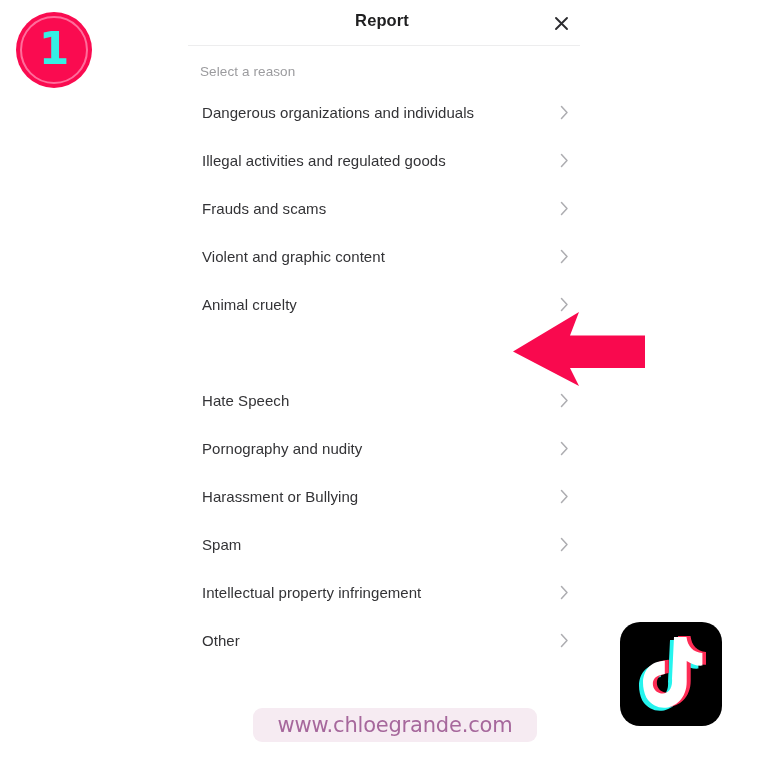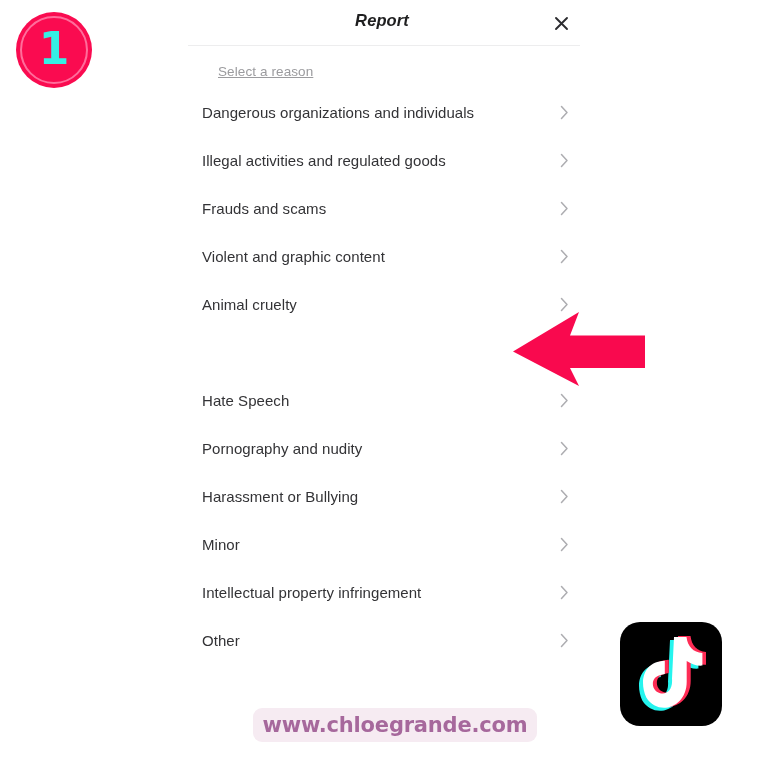--- a/index.html
+++ b/index.html
@@ -35,21 +35,20 @@
   #report-title {
     position: absolute;
     left: 0;
     right: 4px;
     top: 11px;
     text-align: center;
     font-size: 16.5px;
     font-weight: bold;
     color: #1f1f20;
     letter-spacing: 0.1px;
-    font-style: italic;
   }
 
   #close-button {
     position: absolute;
     right: 8px;
     top: 12px;
     width: 22px;
     height: 22px;
     display: flex;
     align-items: center;
@@ -62,26 +61,25 @@
     position: absolute;
     left: 0;
     top: 45px;
     width: 392px;
     height: 1px;
     background: #ededee;
   }
 
   #select-reason-label {
     position: absolute;
-    left: 30px;
+    left: 12px;
     top: 64px;
     font-size: 13.5px;
     color: #9b9b9e;
     letter-spacing: 0.1px;
-    text-decoration: underline;
   }
 
   
   #reason-list {
     position: absolute;
     left: 0;
     top: 88px;
     width: 392px;
   }
 
@@ -187,21 +185,21 @@
     height: 34px;
     background: #f6ebf2;
     border-radius: 9px;
     display: flex;
     align-items: center;
     justify-content: center;
   }
   #watermark-text {
     font-family: "DejaVu Sans", sans-serif;
     font-size: 21px;
-    font-weight: bold;
+    font-weight: normal;
     color: #a6689c;
     letter-spacing: -0.2px;
   }
 </style>
 </head>
 <body>
 
 <div id="report-panel">
 
   <div id="report-header">
@@ -286,21 +284,21 @@
       </div>
       <div class="reason-row">
         <span class="reason-label">Harassment or Bullying</span>
         <span class="reason-chevron">
           <svg width="9" height="15" viewBox="0 0 9 15" aria-hidden="true">
             <path d="M1.5 1.5 L7 7.5 L1.5 13.5" fill="none" stroke="#adadb1" stroke-width="1.5" stroke-linecap="round" stroke-linejoin="round"></path>
           </svg>
         </span>
       </div>
       <div class="reason-row">
-        <span class="reason-label">Minor</span>
+        <span class="reason-label">Spam</span>
         <span class="reason-chevron">
           <svg width="9" height="15" viewBox="0 0 9 15" aria-hidden="true">
             <path d="M1.5 1.5 L7 7.5 L1.5 13.5" fill="none" stroke="#adadb1" stroke-width="1.5" stroke-linecap="round" stroke-linejoin="round"></path>
           </svg>
         </span>
       </div>
       <div class="reason-row">
         <span class="reason-label">Intellectual property infringement</span>
         <span class="reason-chevron">
           <svg width="9" height="15" viewBox="0 0 9 15" aria-hidden="true">

